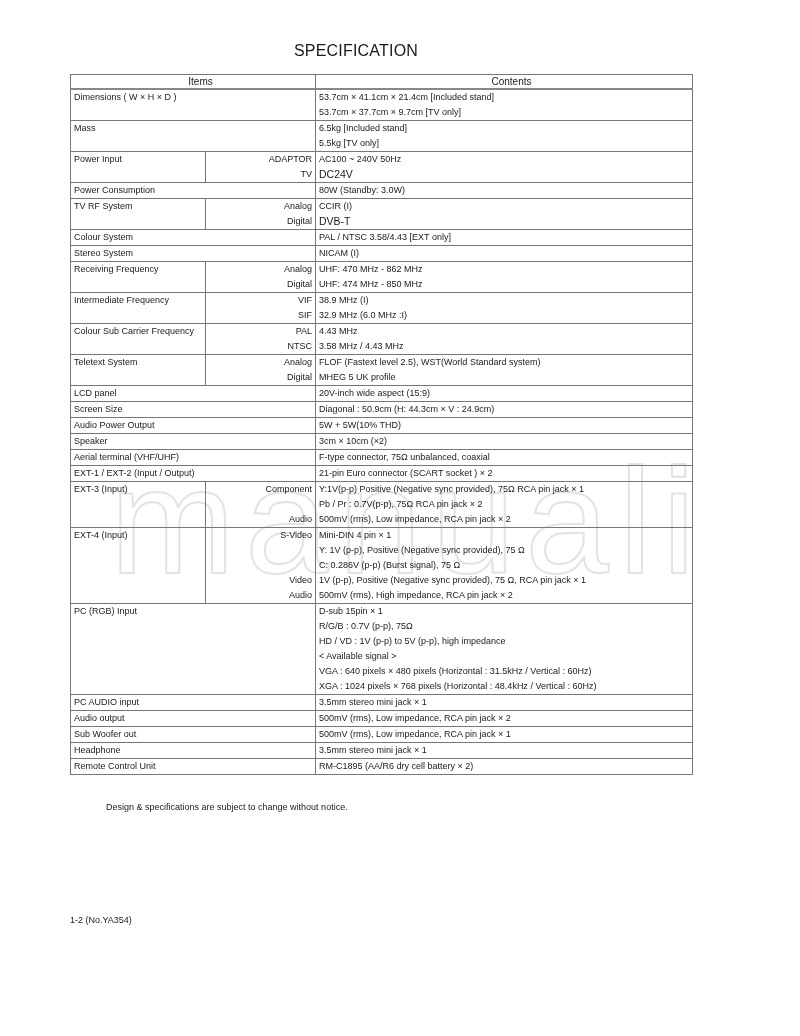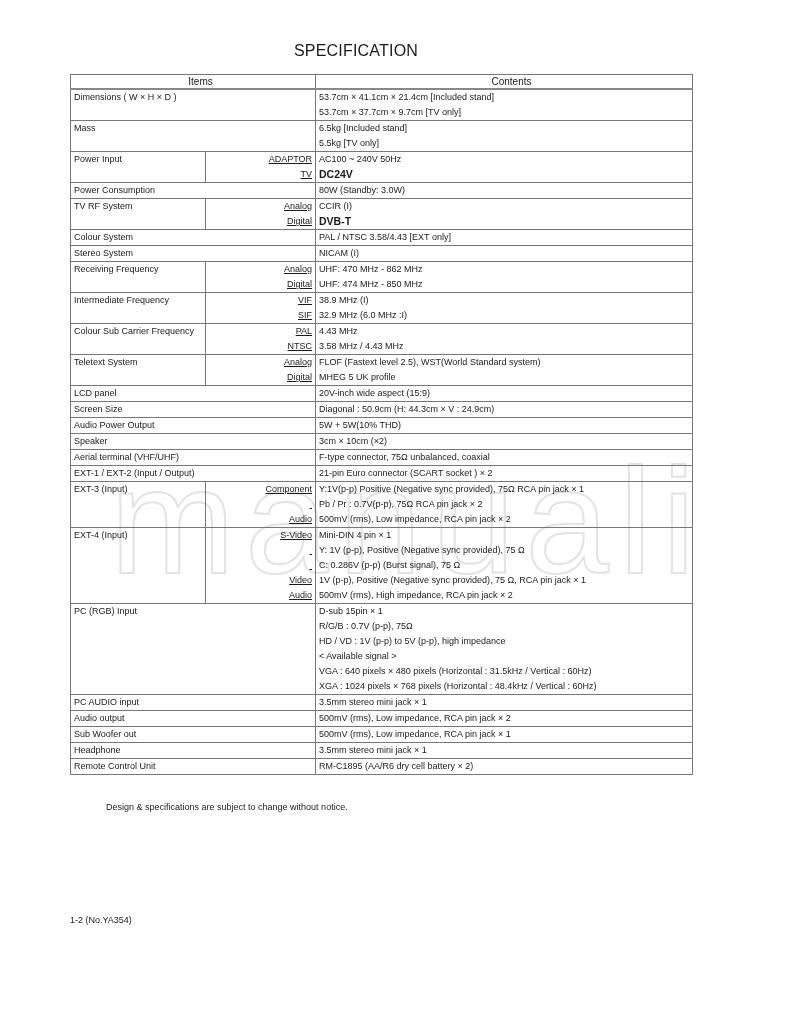--- a/index.html
+++ b/index.html
@@ -12,23 +12,23 @@
     table.spec { position:absolute; left:70px; top:74px; width:622px;
                  border-collapse:collapse; table-layout:fixed; z-index:1;
                  border:1.5px solid #222; }
     table.spec td, table.spec th { border:1px solid #777; padding:0 3px;
                  vertical-align:top; font-size:9px; line-height:15px; font-weight:normal; }
     table.spec th { text-align:center; font-size:10px; line-height:13px; border-bottom:2px solid #888;padding-left:18px; }
     col.c1 { width:135px; } col.c2 { width:110px; } col.c3 { width:377px; }
     td.item { text-align:left;margin-top:24px; }
     td.big { font-size:10.5px; }
     td.sub { text-align:right; border-left:1px solid #777; font-size:10.5px; }
-    td.sub .s { display:block;text-decoration:underline; }
+    td.sub .s { display:block; }
     td.cont .l { display:block; }
-    td.cont .l.big { font-size:10.5px;font-weight:bold; }
+    td.cont .l.big { font-size:10.5px; }
     .note { position:absolute; left:82px; top:802px; font-size:9px;padding-left:24px; }
     .pagenum { position:absolute; left:70px; top:915px; font-size:9px; }
   </style>
 </head>
 <body>
 
 <div class="title">SPECIFICATION</div>
 
 <svg class="watermark" viewBox="0 0 690 130">
   <text x="0" y="118" font-family="Liberation Sans, sans-serif" font-size="150" fill="none" stroke="#e3e3e3" stroke-width="2" letter-spacing="10">manuali</text>

